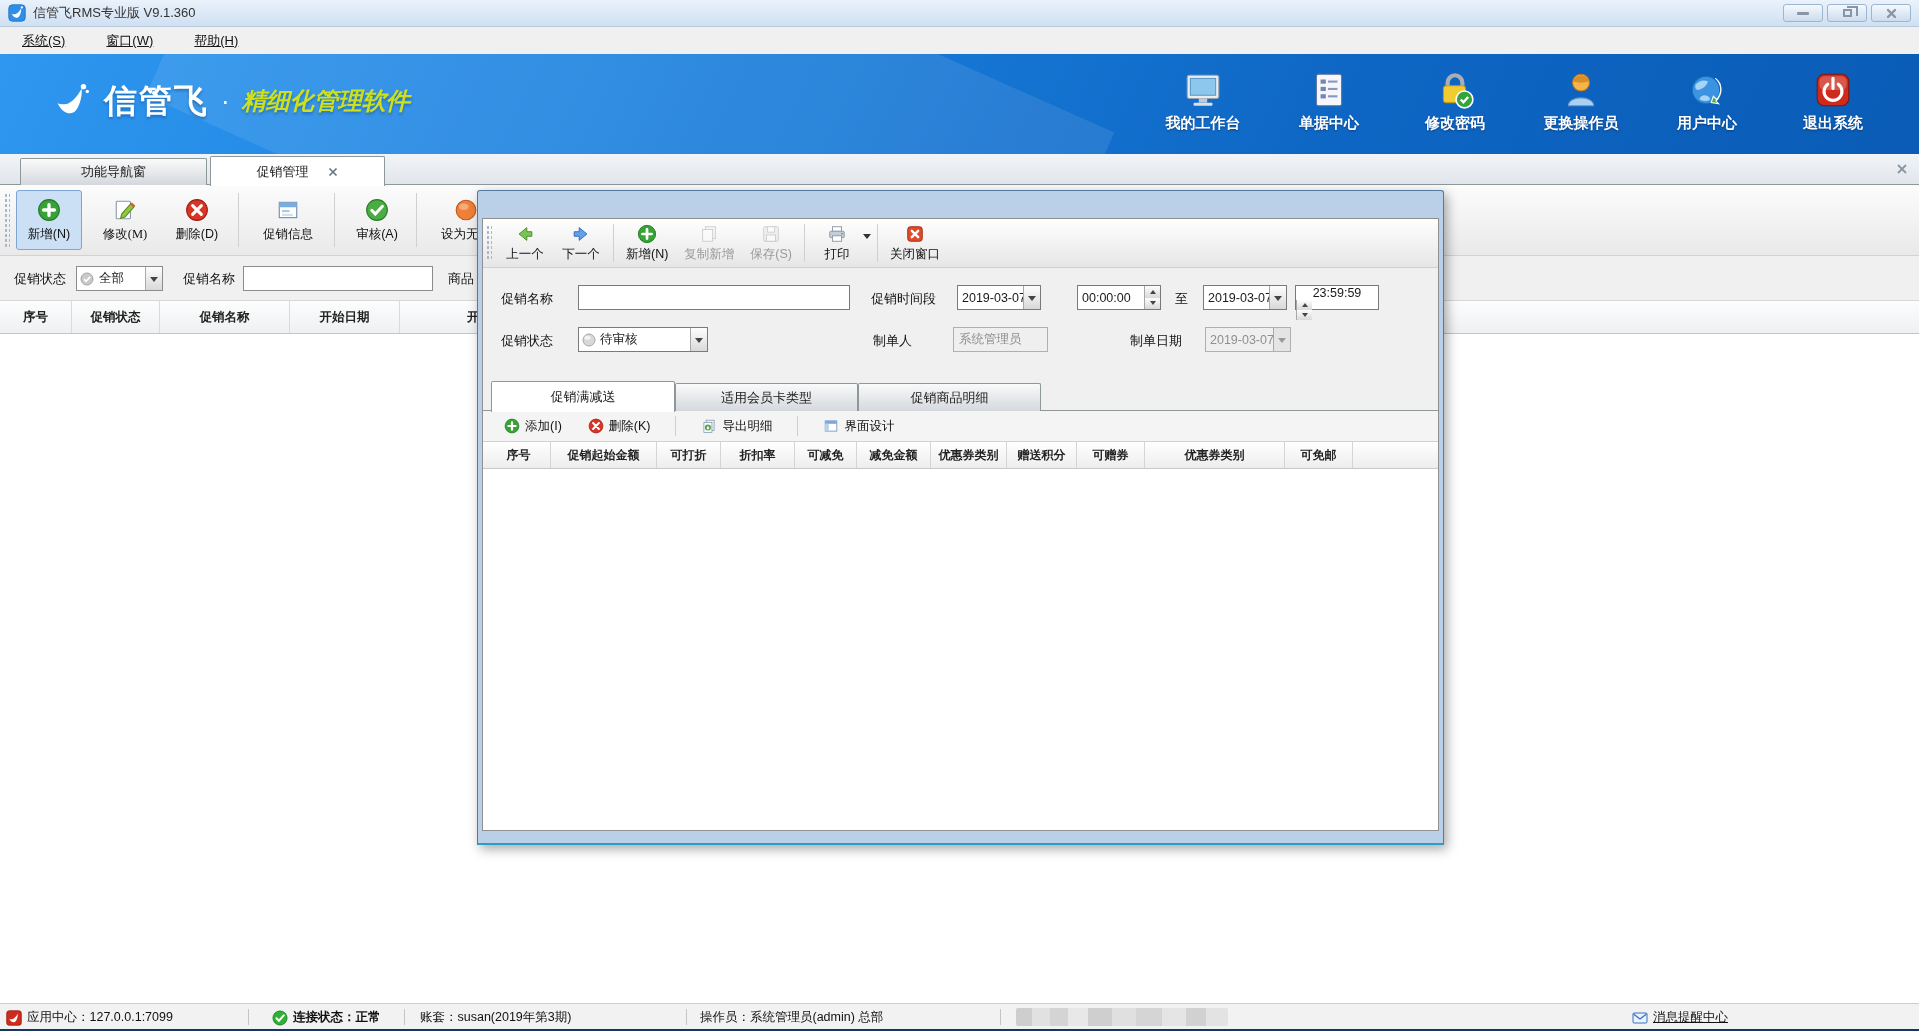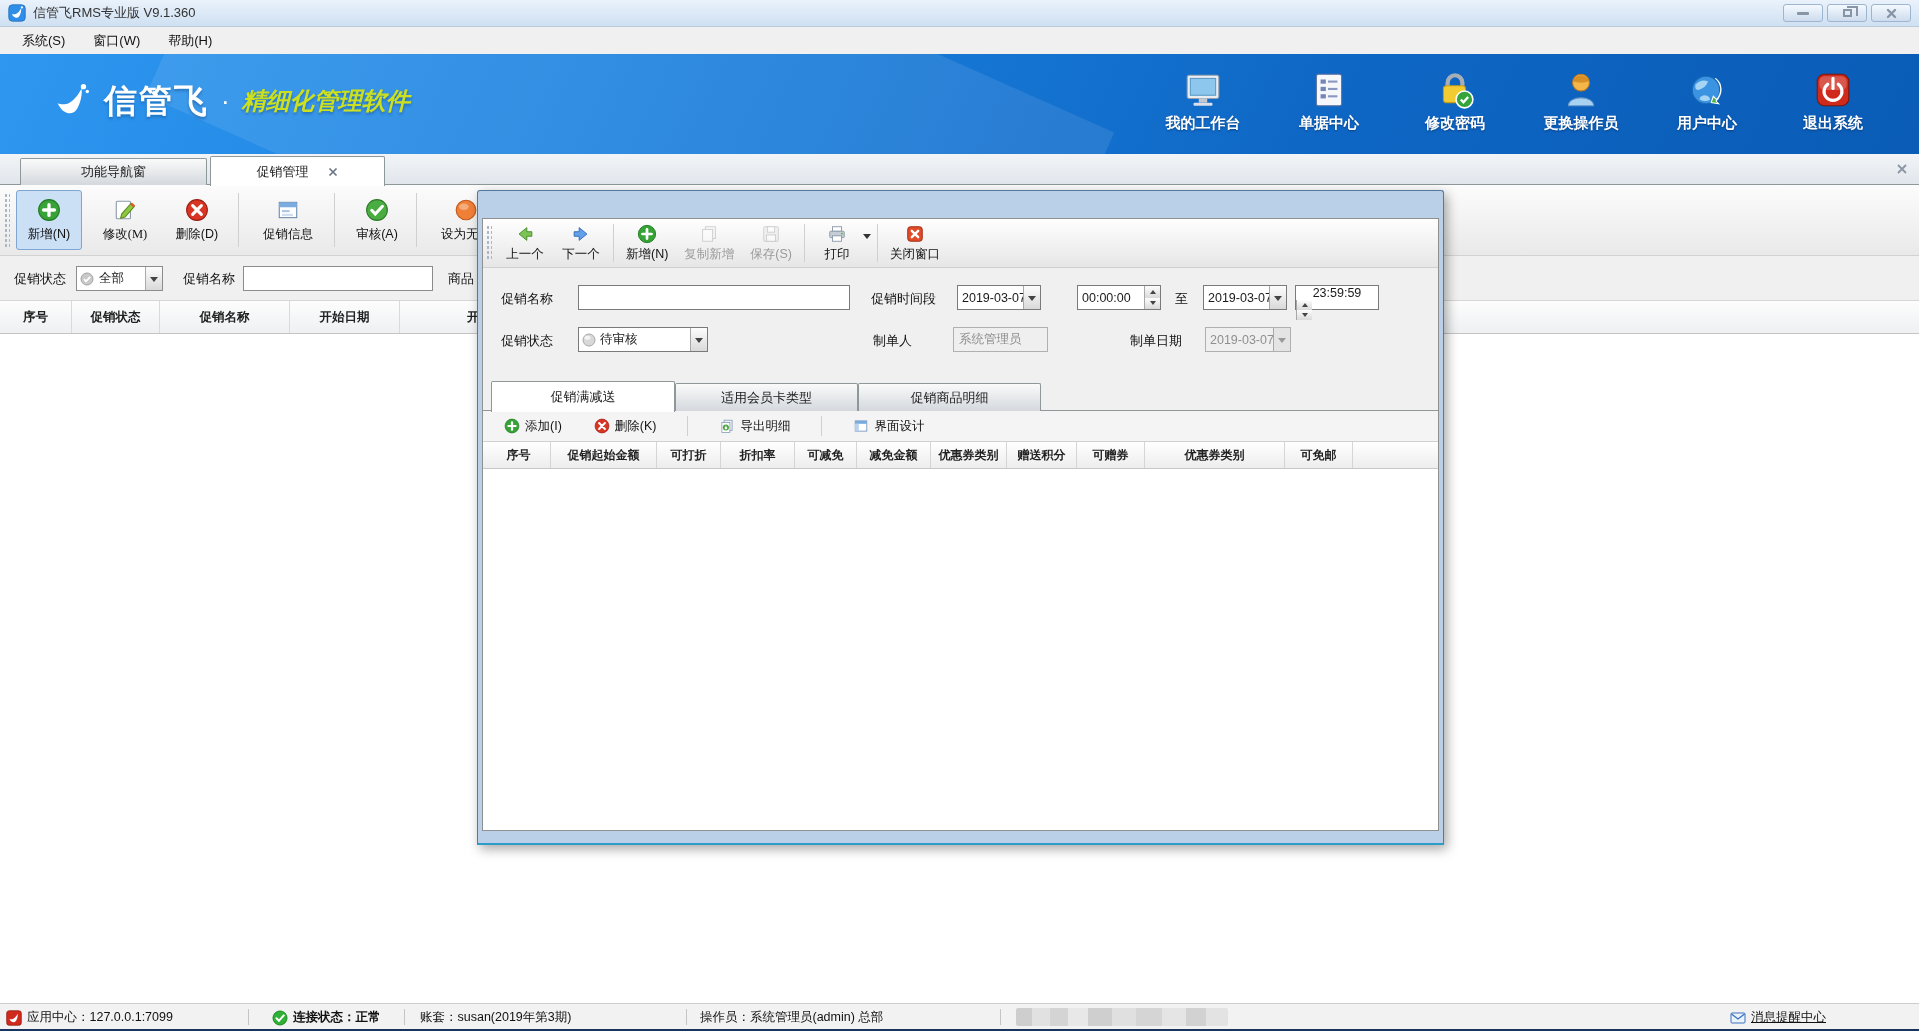--- a/index.html
+++ b/index.html
@@ -14,21 +14,21 @@
 .titlebar .wtitle { font-size:13px; color:#333; }
 .win-controls { margin-left:auto; display:flex; gap:4px; }
 .wbtn { width:40px; height:18px; border:1px solid #9db5cf; border-radius:3px;
   background:linear-gradient(#f4f9fe,#cddcee); display:flex; align-items:center; justify-content:center; cursor:default; }
 .wbtn .dash { width:12px; height:3px; background:#8795a6; border-radius:1px; }
 .wbtn .restore { width:9px; height:8px; border:2px solid #8795a6; position:relative; }
 .wbtn .restore::before { content:""; position:absolute; left:2px; top:-5px; width:9px; height:8px; border:2px solid #8795a6; border-bottom:none; border-left:none; }
 
 
 .menubar { position:absolute; left:0; top:27px; width:1919px; height:27px; background:#f0f0f0;
-  display:flex; align-items:center; padding-left:10px; gap:4px; }
+  display:flex; align-items:center; padding-left:10px; gap:17px;text-decoration:underline; }
 .menu-item { padding:3px 12px; font-size:13px; color:#111; }
 
 
 .banner { position:absolute; left:0; top:54px; width:1919px; height:100px;
   background:linear-gradient(115deg,#2f97f0 0%,#1b80dd 35%,#0e66c4 70%,#0a5cb6 100%); overflow:hidden; }
 .banner::before { content:""; position:absolute; left:180px; top:-120px; width:900px; height:360px;
   background:rgba(255,255,255,.09); transform:rotate(24deg); }
 .brand { position:absolute; left:48px; top:24px; display:flex; align-items:center; }
 .brand .logo { width:46px; height:46px; margin-right:10px; }
 .brand-name { font-size:33px; font-weight:bold; color:#fff; letter-spacing:2px; text-shadow:0 2px 3px rgba(0,40,90,.35); }
@@ -79,21 +79,21 @@
   border-right:1px solid #dadada; font-size:12.5px; font-weight:bold; color:#222; white-space:nowrap; overflow:hidden; }
 .list-body { position:absolute; left:0; top:334px; width:1919px; height:669px; background:#fff; }
 
 
 .statusbar { position:absolute; left:0; top:1003px; width:1919px; height:26px; background:#f2f2f2; border-top:1px solid #cdcdcd; }
 .sitem { position:absolute; top:5px; font-size:12.5px; color:#111; white-space:nowrap; display:flex; align-items:center; gap:5px; }
 .sico { width:16px; height:16px; flex:none; }
 .ssep { position:absolute; top:5px; width:1px; height:16px; background:#c5c5c5; }
 .censored { position:absolute; left:1016px; top:4px; width:212px; height:18px; border-radius:2px; opacity:.85;
   background:linear-gradient(90deg,#c7c7c7 0 16px,#dedede 16px 34px,#cfcfcf 34px 52px,#e6e6e6 52px 72px,#c9c9c9 72px 96px,#dddddd 96px 120px,#d0d0d0 120px 146px,#e2e2e2 146px 170px,#cccccc 170px 190px,#e0e0e0 190px 212px); }
-.msg-link { left:1730px; cursor:pointer; }
+.msg-link { left:1632px; cursor:pointer; }
 .msg-link .mtext { text-decoration:underline; color:#111; }
 .bottom-line { position:absolute; left:0; top:1029px; width:1919px; height:2px; background:#17355e; }
 
 
 .dialog { position:absolute; left:477px; top:190px; width:967px; height:655px; z-index:10;
   background:#b9d0e8; border:1px solid #56789c; border-bottom:2px solid #2d9dc8; border-radius:3px 3px 0 0;
   box-shadow:3px 4px 12px rgba(0,0,0,.35); }
 .dlg-titlebar { height:27px; background:linear-gradient(#dcebf8,#a9c4e0); border-radius:2px 2px 0 0;
   display:flex; align-items:center; padding:0 7px; }
 .dlg-titlebar .app-ico { width:16px; height:16px; margin-right:6px; }
@@ -142,21 +142,21 @@
 
 
 .dlg-tabs { position:relative; height:31px; border-bottom:1px solid #8f9899; flex:none; }
 .dtab { position:absolute; top:1px; height:30px; display:flex; align-items:center; justify-content:center;
   border:1px solid #8f9899; border-bottom:none; border-radius:2px 2px 0 0; font-size:13px; cursor:pointer; }
 .dtab.active { background:#fff; height:31px; z-index:2; }
 .dtab.inactive { background:linear-gradient(#fafafa,#d4d8dd); top:3px; height:28px; }
 
 
 .dlg-subbar { position:relative; height:31px; background:#f4f4f4; border-bottom:1px solid #d0d0d0;
-  display:flex; align-items:center; padding-left:16px; gap:22px; flex:none; }
+  display:flex; align-items:center; padding-left:16px; gap:16px; flex:none; }
 .sbtn { display:flex; align-items:center; gap:5px; font-size:12.5px; color:#111; cursor:pointer; padding:2px 5px; }
 .sbtn .sico2 { width:16px; height:16px; }
 .ssep2 { width:1px; height:20px; background:#cfcfcf; margin:0 4px; }
 
 
 .dlg-grid-header { height:27px; background:linear-gradient(#ffffff,#ededed); border-bottom:1px solid #c8c8c8;
   display:flex; flex:none; }
 .gh-cell { height:100%; display:flex; align-items:center; justify-content:center; border-right:1px solid #d5d5d5;
   font-size:12px; font-weight:bold; color:#222; white-space:nowrap; overflow:hidden; }
 .dlg-grid-body { flex:1; background:#fff; }

